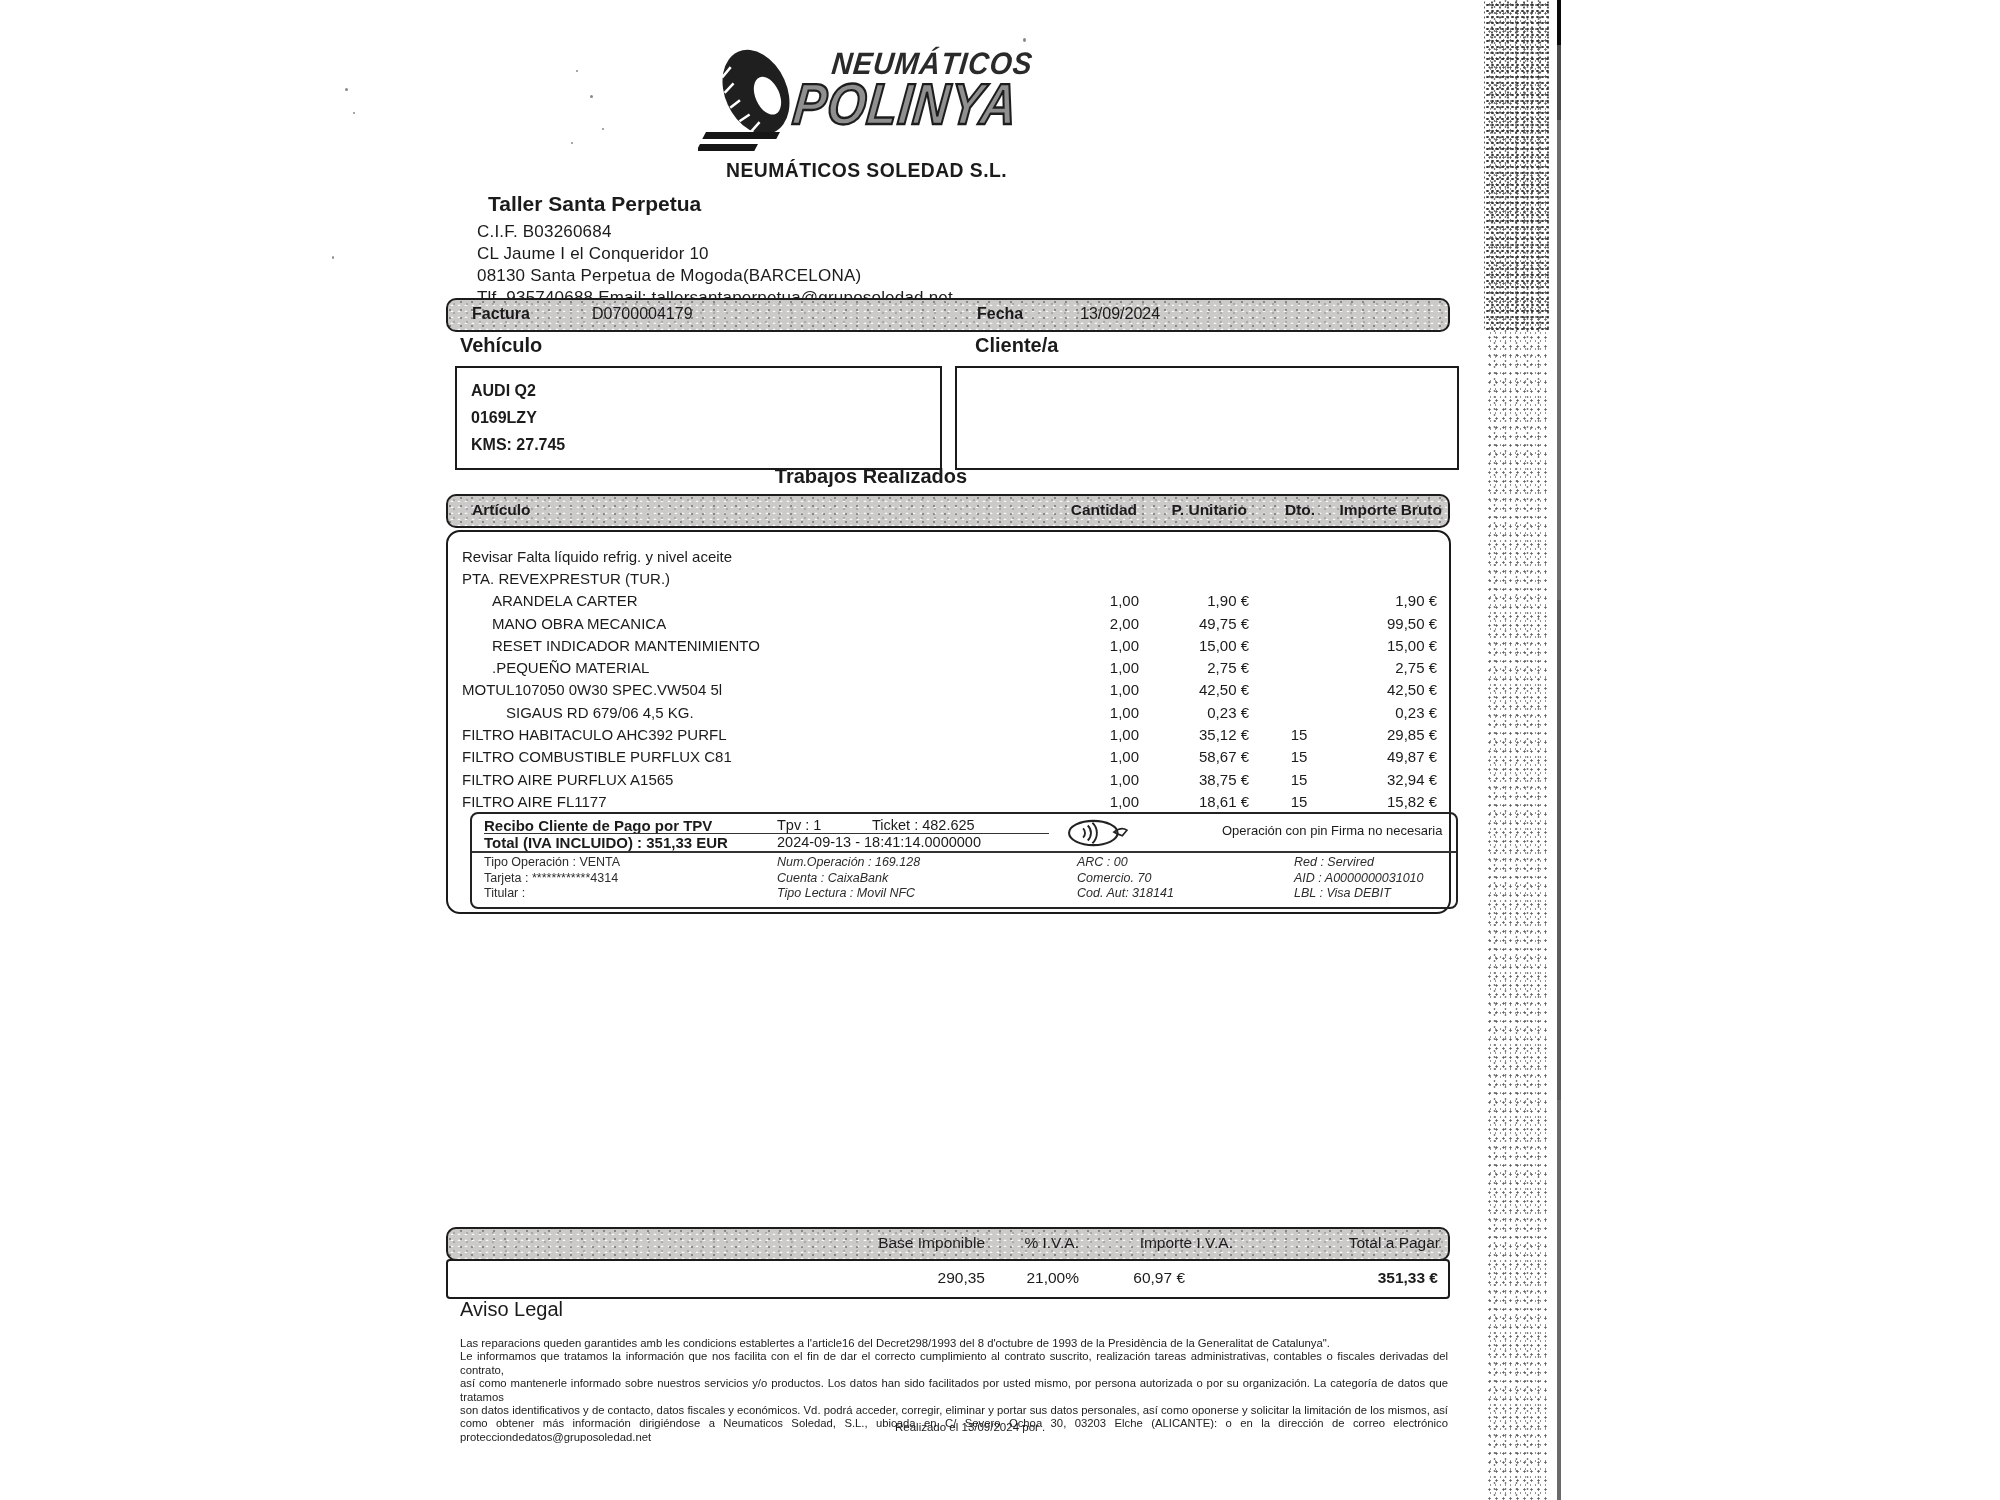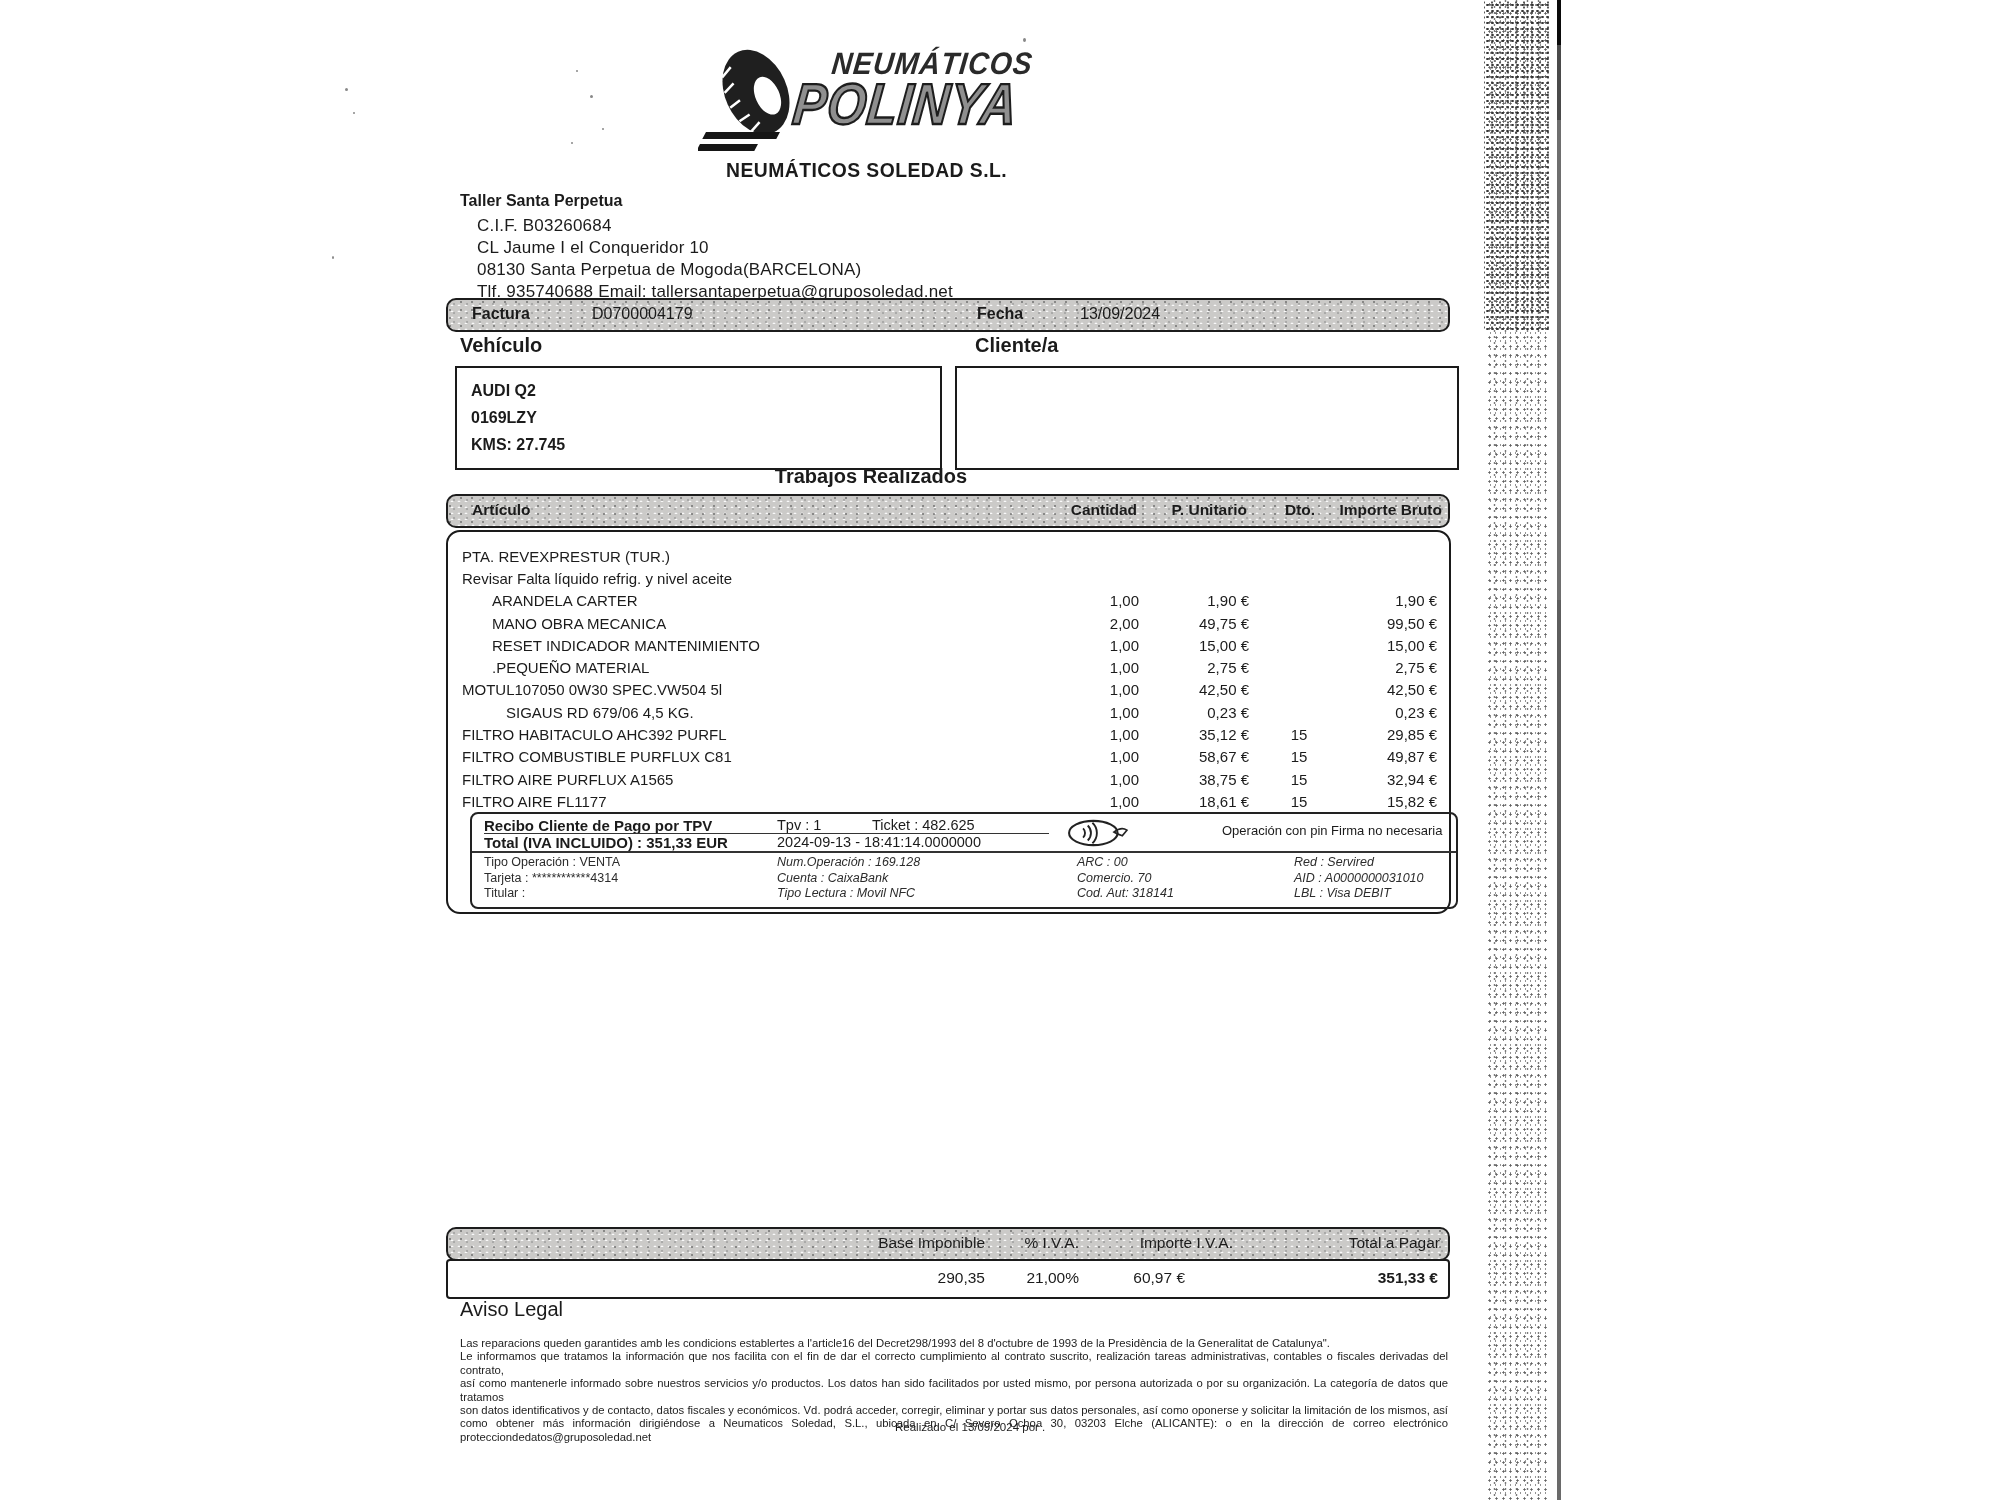--- a/index.html
+++ b/index.html
@@ -28,21 +28,21 @@
   .logo-neumaticos{position:absolute;left:830px;top:46px;font-size:31px;font-weight:bold;font-style:italic;
     letter-spacing:1px;color:#2a2a2a;transform:skewX(-6deg) scaleX(.92);transform-origin:left bottom;white-space:nowrap;}
   .logo-polinya{position:absolute;left:790px;top:70px;font-size:58px;font-weight:bold;font-style:italic;
     color:#8f8f8f;-webkit-text-stroke:2.4px #1d1d1d;letter-spacing:1px;
     transform:skewX(-6deg) scaleX(.86);transform-origin:left bottom;white-space:nowrap;}
   .company-title{position:absolute;left:726px;top:158px;font-size:21px;font-weight:bold;letter-spacing:.5px;
     transform:scaleX(.92);transform-origin:left top;white-space:nowrap;}
 
   
   .seller{position:absolute;left:460px;top:192px;}
-  .seller .name{font-size:16px;font-weight:bold;margin-bottom:5px;}
+  .seller .name{font-size:21px;font-weight:bold;margin-bottom:5px;margin-left:28px;}
   .seller .ln{font-size:17px;line-height:22px;letter-spacing:.2px;margin-left:17px;}
 
   
   .gbar{position:absolute;background-color:#cbcac8;border:2px solid #1c1c1c;border-radius:10px;
     background-image:
       radial-gradient(circle at 2px 2px, rgba(70,70,70,.5) 1px, transparent 1.5px),
       radial-gradient(circle at 6px 4px, rgba(130,130,130,.45) 1px, transparent 1.6px),
       radial-gradient(circle at 4px 6px, rgba(255,255,255,.9) 1px, transparent 1.8px);
     background-size:11px 8px,13px 9px,7px 6px;}
   .fact-bar{left:446px;top:298px;width:1000px;height:30px;}
@@ -165,28 +165,28 @@
     <span class="h-art">Artículo</span>
     <span class="h-cant">Cantidad</span>
     <span class="h-pu">P. Unitario</span>
     <span class="h-dto">Dto.</span>
     <span class="h-imp">Importe Bruto</span>
   </div>
 
   <div class="box tbody-box">
     <div class="rows" id="works-rows">
         <div class="trow">
-          <span class="c-art ind0">PTA. REVEXPRESTUR (TUR.)</span>
+          <span class="c-art ind0">Revisar Falta líquido refrig. y nivel aceite</span>
           <span class="c-num"></span>
           <span class="c-num"></span>
           <span class="c-dto"></span>
           <span class="c-imp"></span>
         </div>
         <div class="trow">
-          <span class="c-art ind0">Revisar Falta líquido refrig. y nivel aceite</span>
+          <span class="c-art ind0">PTA. REVEXPRESTUR (TUR.)</span>
           <span class="c-num"></span>
           <span class="c-num"></span>
           <span class="c-dto"></span>
           <span class="c-imp"></span>
         </div>
         <div class="trow">
           <span class="c-art ind1">ARANDELA CARTER</span>
           <span class="c-num">1,00</span>
           <span class="c-num">1,90 €</span>
           <span class="c-dto"></span>

